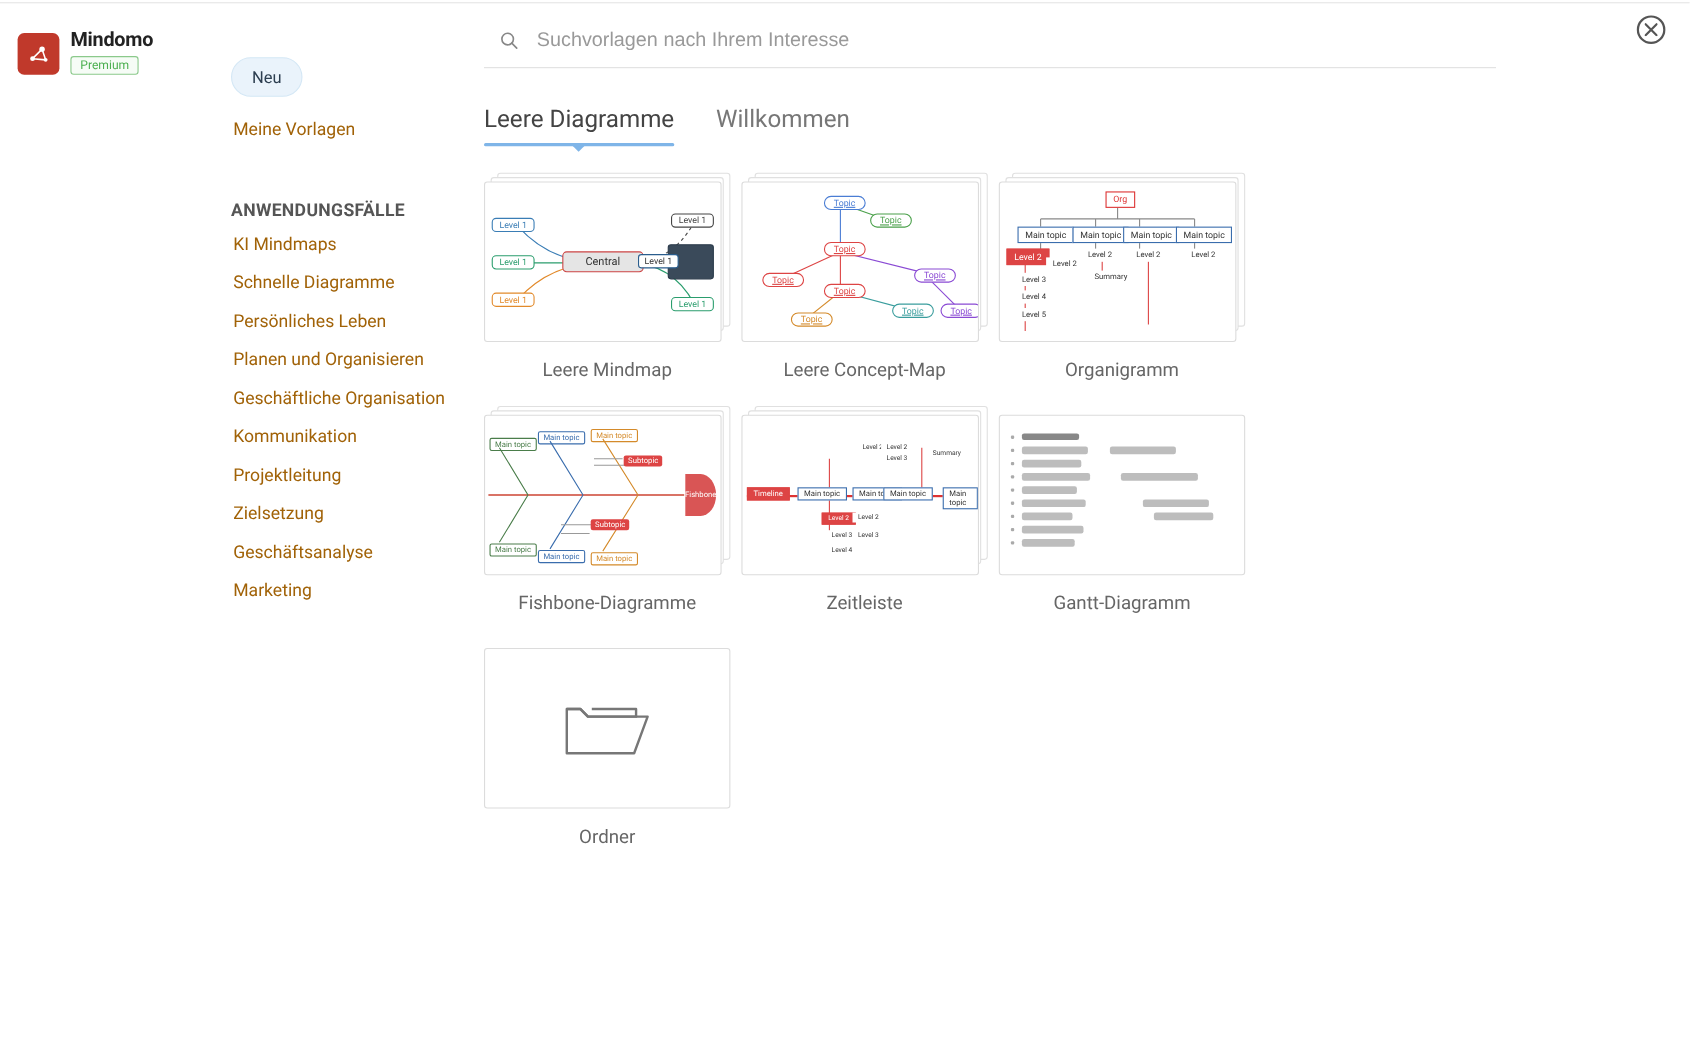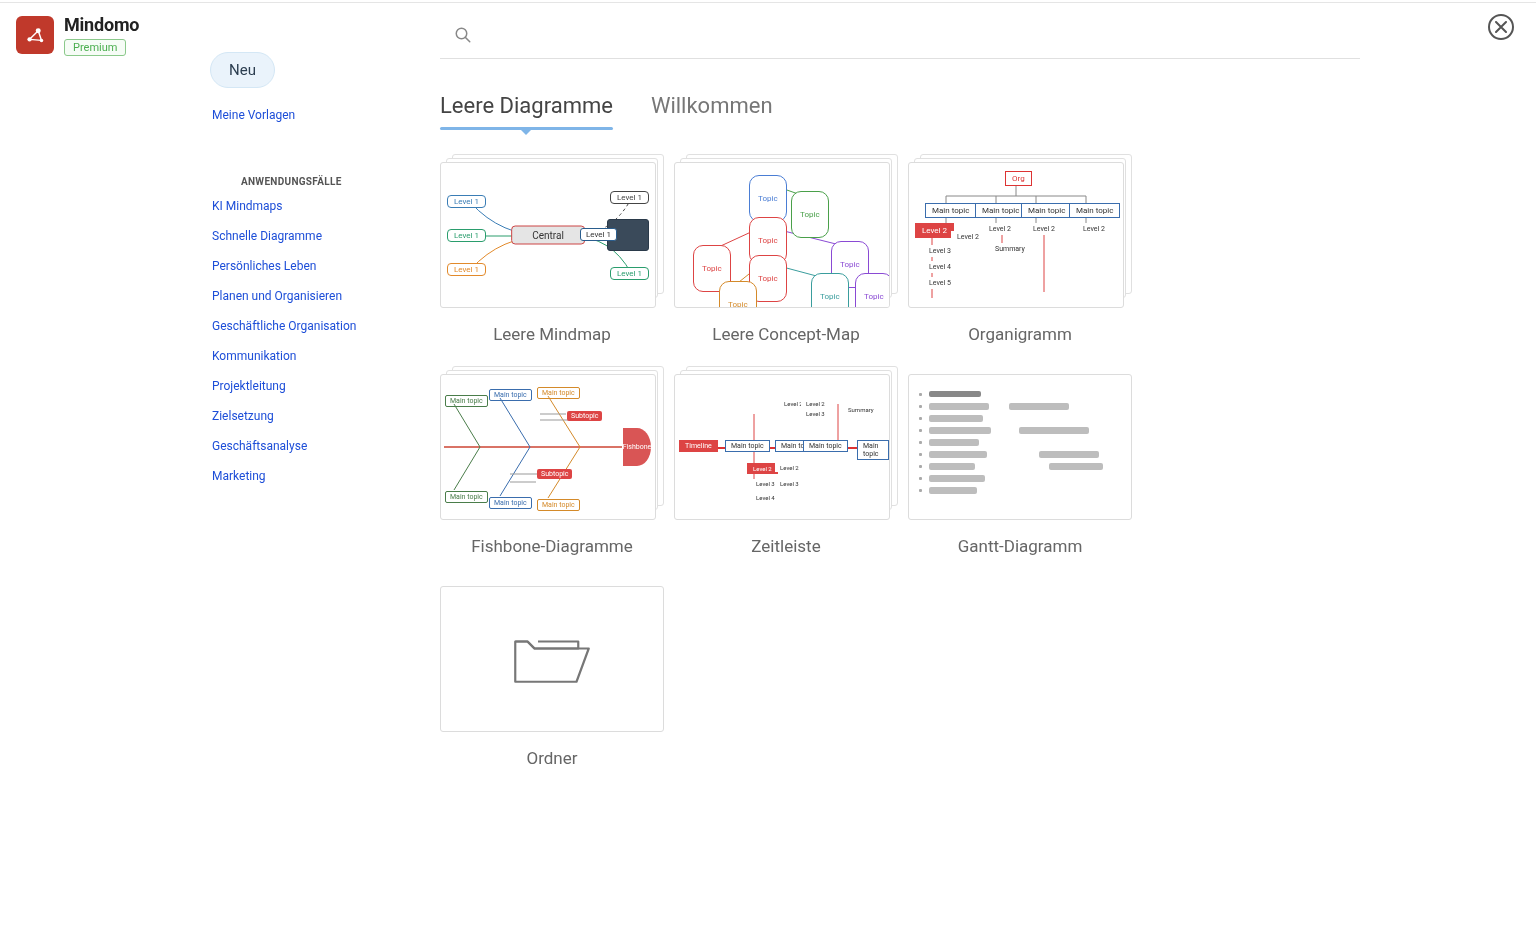--- a/index.html
+++ b/index.html
@@ -1,31 +1,31 @@
 <!DOCTYPE html>
 <html><head>
 <meta charset="utf-8">
 <style>
   * { box-sizing: border-box; margin: 0; padding: 0; }
   html, body { width: 1536px; height: 950px; font-family: -apple-system, BlinkMacSystemFont, "Segoe UI", Roboto, Helvetica, Arial, sans-serif; background: #fff; color: #333; overflow: hidden; }
   .top-border { width: 100%; height: 1px; background: #e5e5e5; position: absolute; top: 2px; }
   .close-btn { position: absolute; top: 14px; right: 22px; width: 26px; height: 26px; border: 2px solid #555; border-radius: 50%; display: flex; align-items: center; justify-content: center; cursor: pointer; background: #fff; }
   .close-btn svg { width: 12px; height: 12px; }
 
-  .logo-block { position: absolute; top: 14px; left: 16px; display: flex; align-items: center; }
+  .logo-block { position: absolute; top: 26px; left: 16px; display: flex; align-items: flex-end; }
   .logo-square { width: 38px; height: 38px; background: #c0392b; border-radius: 6px; display:flex; align-items:center; justify-content:center; margin-right: 10px; }
   .logo-square svg { width: 26px; height: 26px; }
   .logo-text-col { display:flex; flex-direction:column; }
   .logo-name { font-weight: 700; font-size: 18px; color: #222; letter-spacing: -0.2px; }
   .premium-badge { margin-top: 4px; font-size: 11px; color: #4caf50; border: 1px solid #8bc98b; border-radius: 3px; padding: 1px 8px; width: fit-content; background: #f6fcf6; }
 
   .sidebar { position: absolute; top: 28px; left: 210px; width: 220px; }
   .pill { display:inline-block; background:#eaf3fb; border:1px solid #d4e7f5; color:#2c3e50; font-size:15px; padding:8px 18px; border-radius:22px; cursor:pointer; margin-bottom:12px;margin-top:24px; }
-  .sidebar-item { font-size:12px; color:#1d4ed8; padding:8px 2px; cursor:pointer; }
-  .section-header { font-size:10px; font-weight:700; color:#555; letter-spacing:0.3px; margin-top:46px; margin-bottom:4px;margin-left:31px; }
+  .sidebar-item { font-size:16px; color:#a16207; padding:8px 2px; cursor:pointer; }
+  .section-header { font-size:16px; font-weight:700; color:#555; letter-spacing:0.3px; margin-top:46px; margin-bottom:4px; }
 
   .main { position: absolute; top: 20px; left: 440px; width: 920px; }
   .search-row { display:flex; align-items:center; border-bottom:1px solid #e0e0e0; padding:6px 0 14px 14px; }
   .search-row svg { width:18px; height:18px; color:#888; margin-right:16px; flex-shrink:0; }
   .search-input { border:none; outline:none; font-size:18px; color:#333; width:100%; }
   .search-input::placeholder { color:#999; }
 
   .tabs { display:flex; gap:38px; margin-top:34px; }
   .tab { font-size:22px; color:#777; padding-bottom:10px; cursor:pointer; position:relative; }
   .tab.active { color:#444; }
@@ -52,21 +52,21 @@
   .outline-bar { position:absolute; height:4px; background:#999; border-radius:2px; }
 
   .gantt-left { position:absolute; left:10px; width:3px; background:#aaa; border-radius:1px; }
   .gantt-bar { position:absolute; height:7px; background:#bdbdbd; border-radius:2px; }
 
   .folder-icon svg { width:90px; height:70px; }
   .fb-head { position:absolute; right:4px; top:50%; transform:translateY(-50%); width:28px; height:38px; background:#d95555; border-radius:0 50% 50% 0; display:flex; align-items:center; justify-content:center; font-size:7px; color:#fff; }
   .fb-label { position:absolute; font-size:7px; padding:1px 4px; border-radius:2px; }
 
   
-  .cm-node { position:absolute; border:1px solid; border-radius:10px; padding:18px 8px; font-size:8px; background:#fff; }
+  .cm-node { position:absolute; border:1px solid; border-radius:10px; padding:1px 8px; font-size:8px; background:#fff;text-decoration:underline; }
   
   .tl-line { position:absolute; top:50%; left:4px; right:4px; height:2px; background:#d33; }
   .tl-node { position:absolute; border:1px solid; font-size:7px; padding:1px 5px; background:#fff; }
 </style>
 </head>
 <body>
 
 <div class="top-border"></div>
 
 <div class="close-btn">
@@ -105,20 +105,21 @@
   <div class="sidebar-item">Geschäftsanalyse</div>
   <div class="sidebar-item">Marketing</div>
 </div>
 
 <div class="main">
   <div class="search-row">
     <svg viewBox="0 0 24 24">
         <circle cx="10" cy="10" r="7" stroke="#888" stroke-width="2" fill="none"></circle>
         <path d="M15 15 L21 21" stroke="#888" stroke-width="2" stroke-linecap="round"></path>
       </svg>
+    <input class="search-input" type="text" placeholder="Suchvorlagen nach Ihrem Interesse" style="">
   </div>
 
   <div class="tabs">
     <div class="tab active">Leere Diagramme</div>
     <div class="tab">Willkommen</div>
   </div>
 
   <div class="grid">
 
     <div class="card-wrap">

